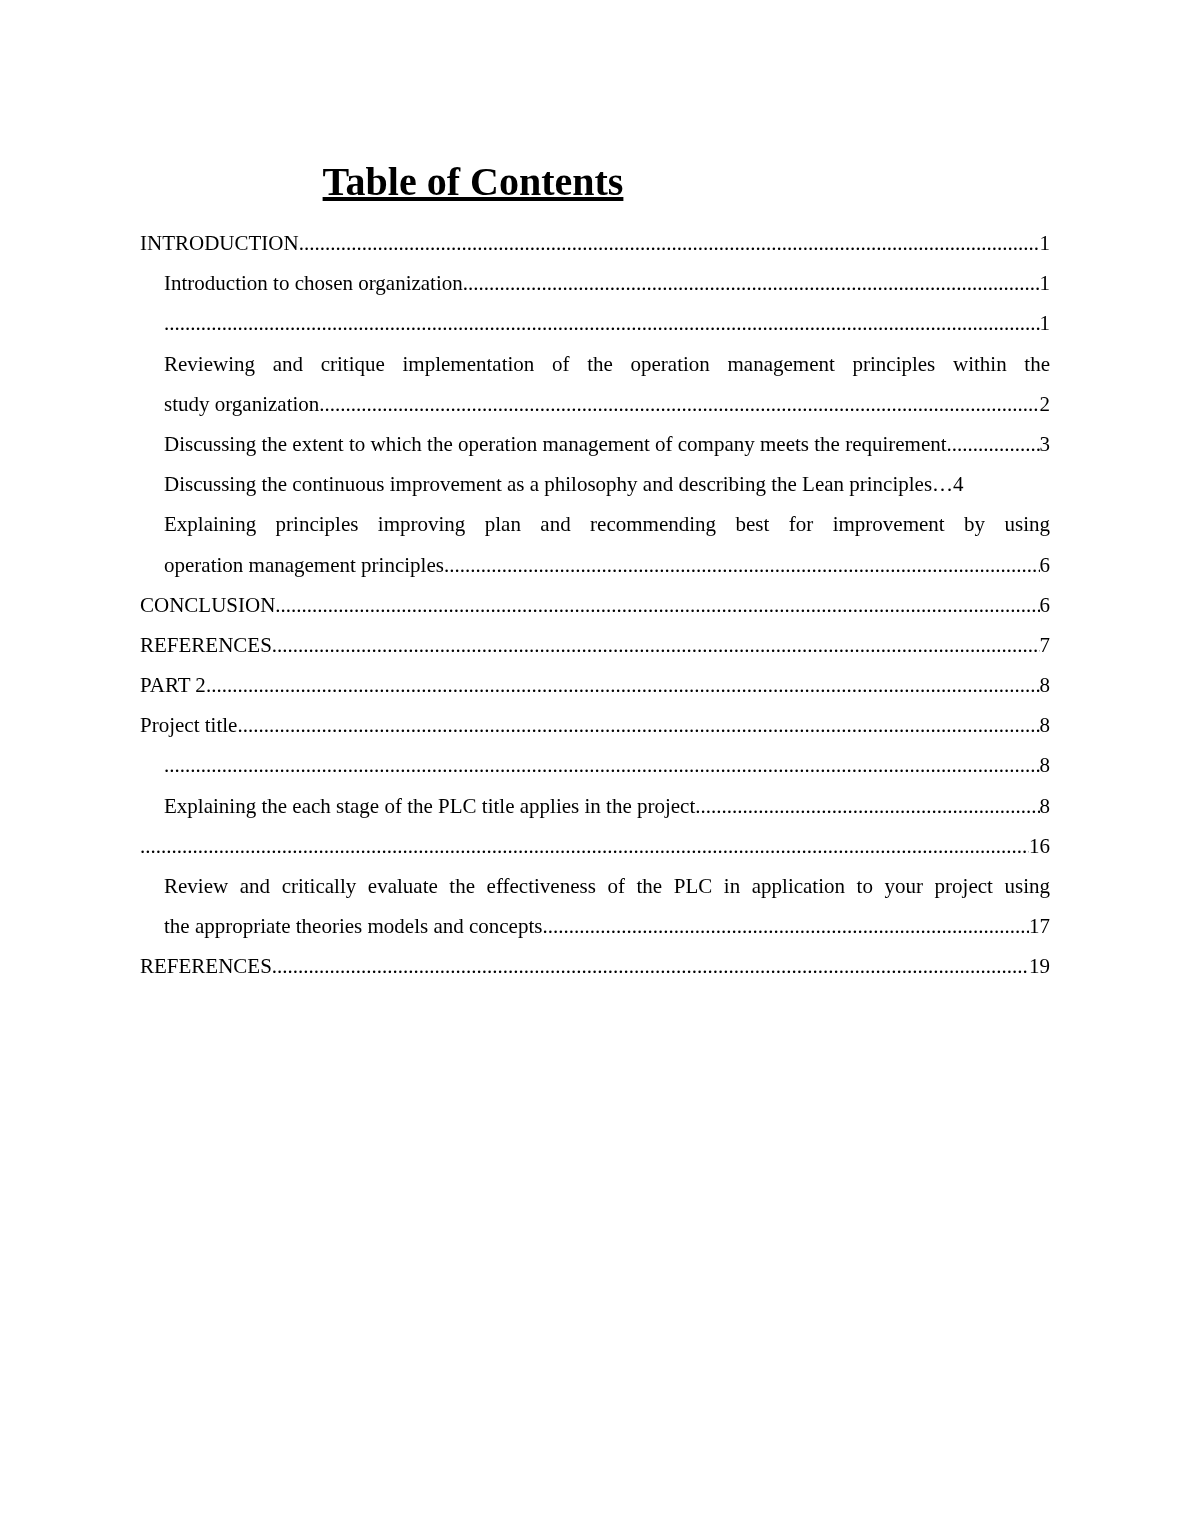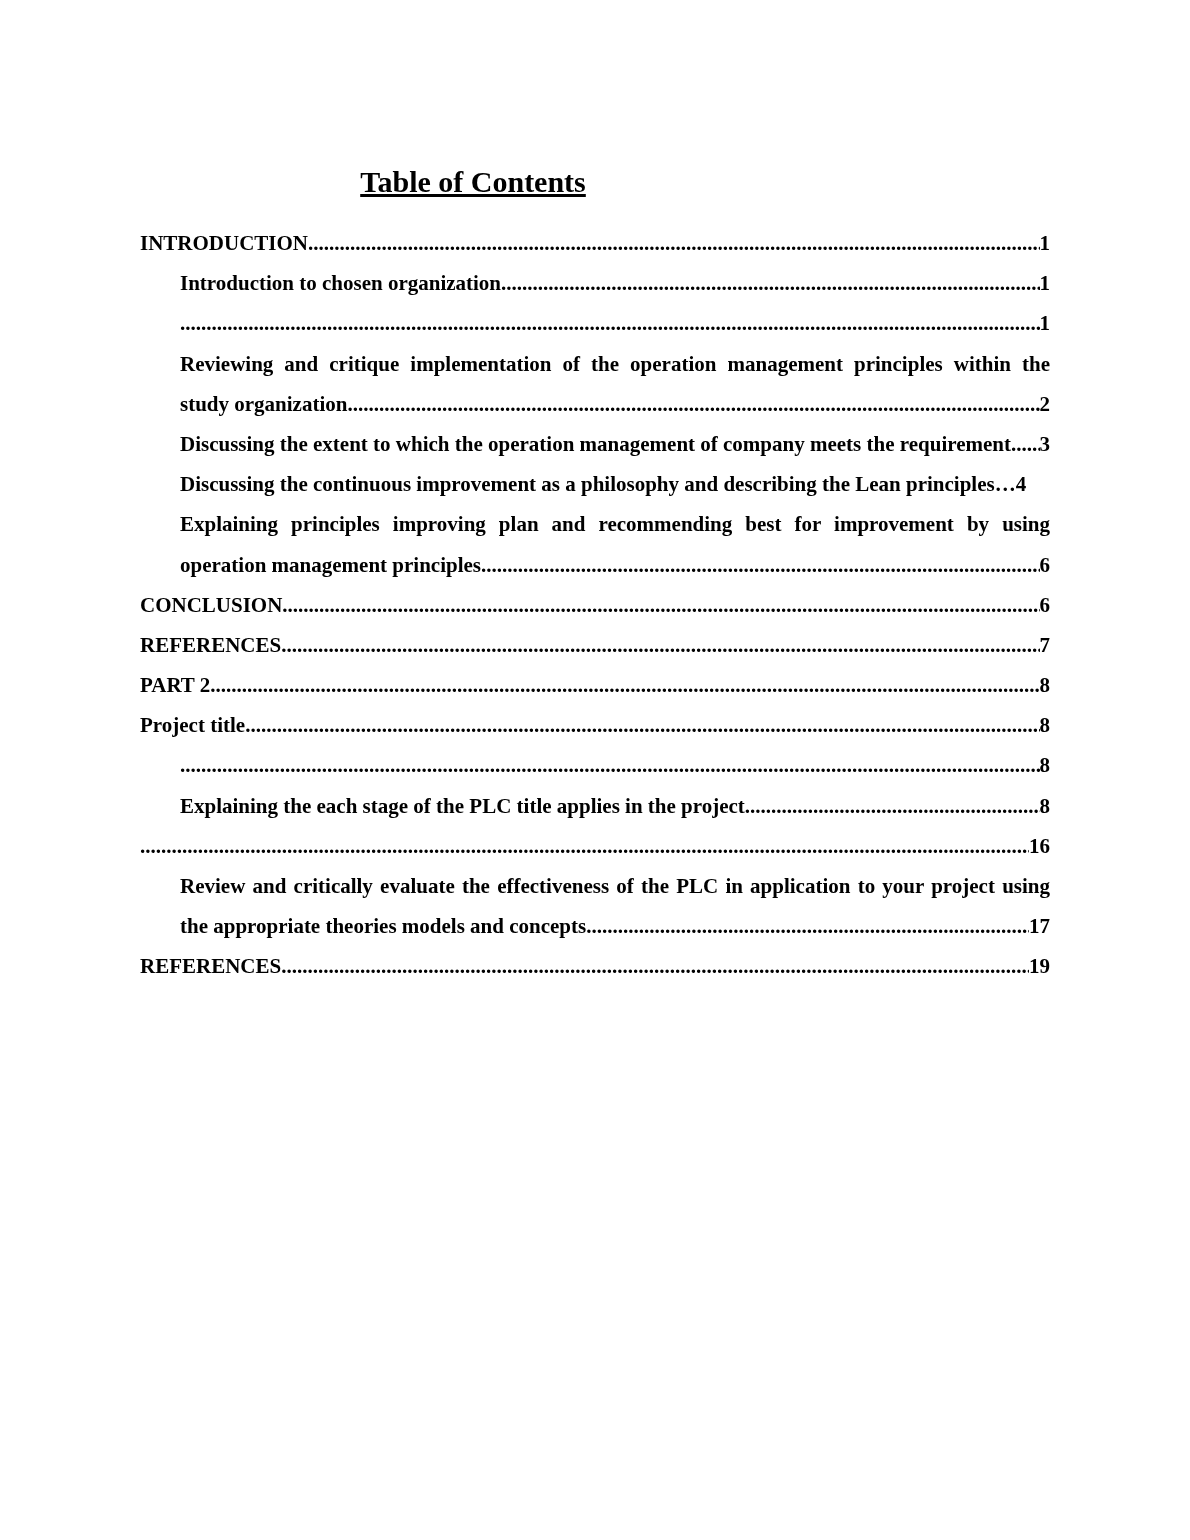--- a/index.html
+++ b/index.html
@@ -1,20 +1,20 @@
 <!DOCTYPE html>
 <html><head>
 <meta charset="utf-8">
 <style>
   html, body { margin:0; padding:0; background:#ffffff; }
   body { width:1190px; height:1540px; position:relative; font-family:"Liberation Serif", serif; color:#000; }
-  .title { position:absolute; top:163px; left:0; width:946px; text-align:center; font-size:30px; font-weight:bold; text-decoration:underline; line-height:38px; }
-  .toc { position:absolute; top:223px; left:140px; width:910px; font-size:21px;font-weight:bold; }
+  .title { position:absolute; top:163px; left:0; width:946px; text-align:center; font-size:40px; font-weight:bold; text-decoration:underline; line-height:38px; }
+  .toc { position:absolute; top:223px; left:140px; width:910px; font-size:21px; }
   .entry { position:relative; height:40.2px; line-height:40.2px; white-space:nowrap; overflow:hidden; }
-  .entry.l2 { margin-left:40px; }
+  .entry.l2 { margin-left:24px; }
   .entry.wrap1 { height:40.2px; text-align:justify; text-align-last:justify; white-space:normal; }
   .row { display:flex; align-items:baseline; }
   .row .txt { flex:0 0 auto; }
   .row .dots { flex:1 1 auto; overflow:hidden; white-space:nowrap; }
   .row .dots::after { content:"......................................................................................................................................................................................................................................................................"; }
   .row .pg { flex:0 0 auto; }
 </style>
 </head>
 <body>
 

